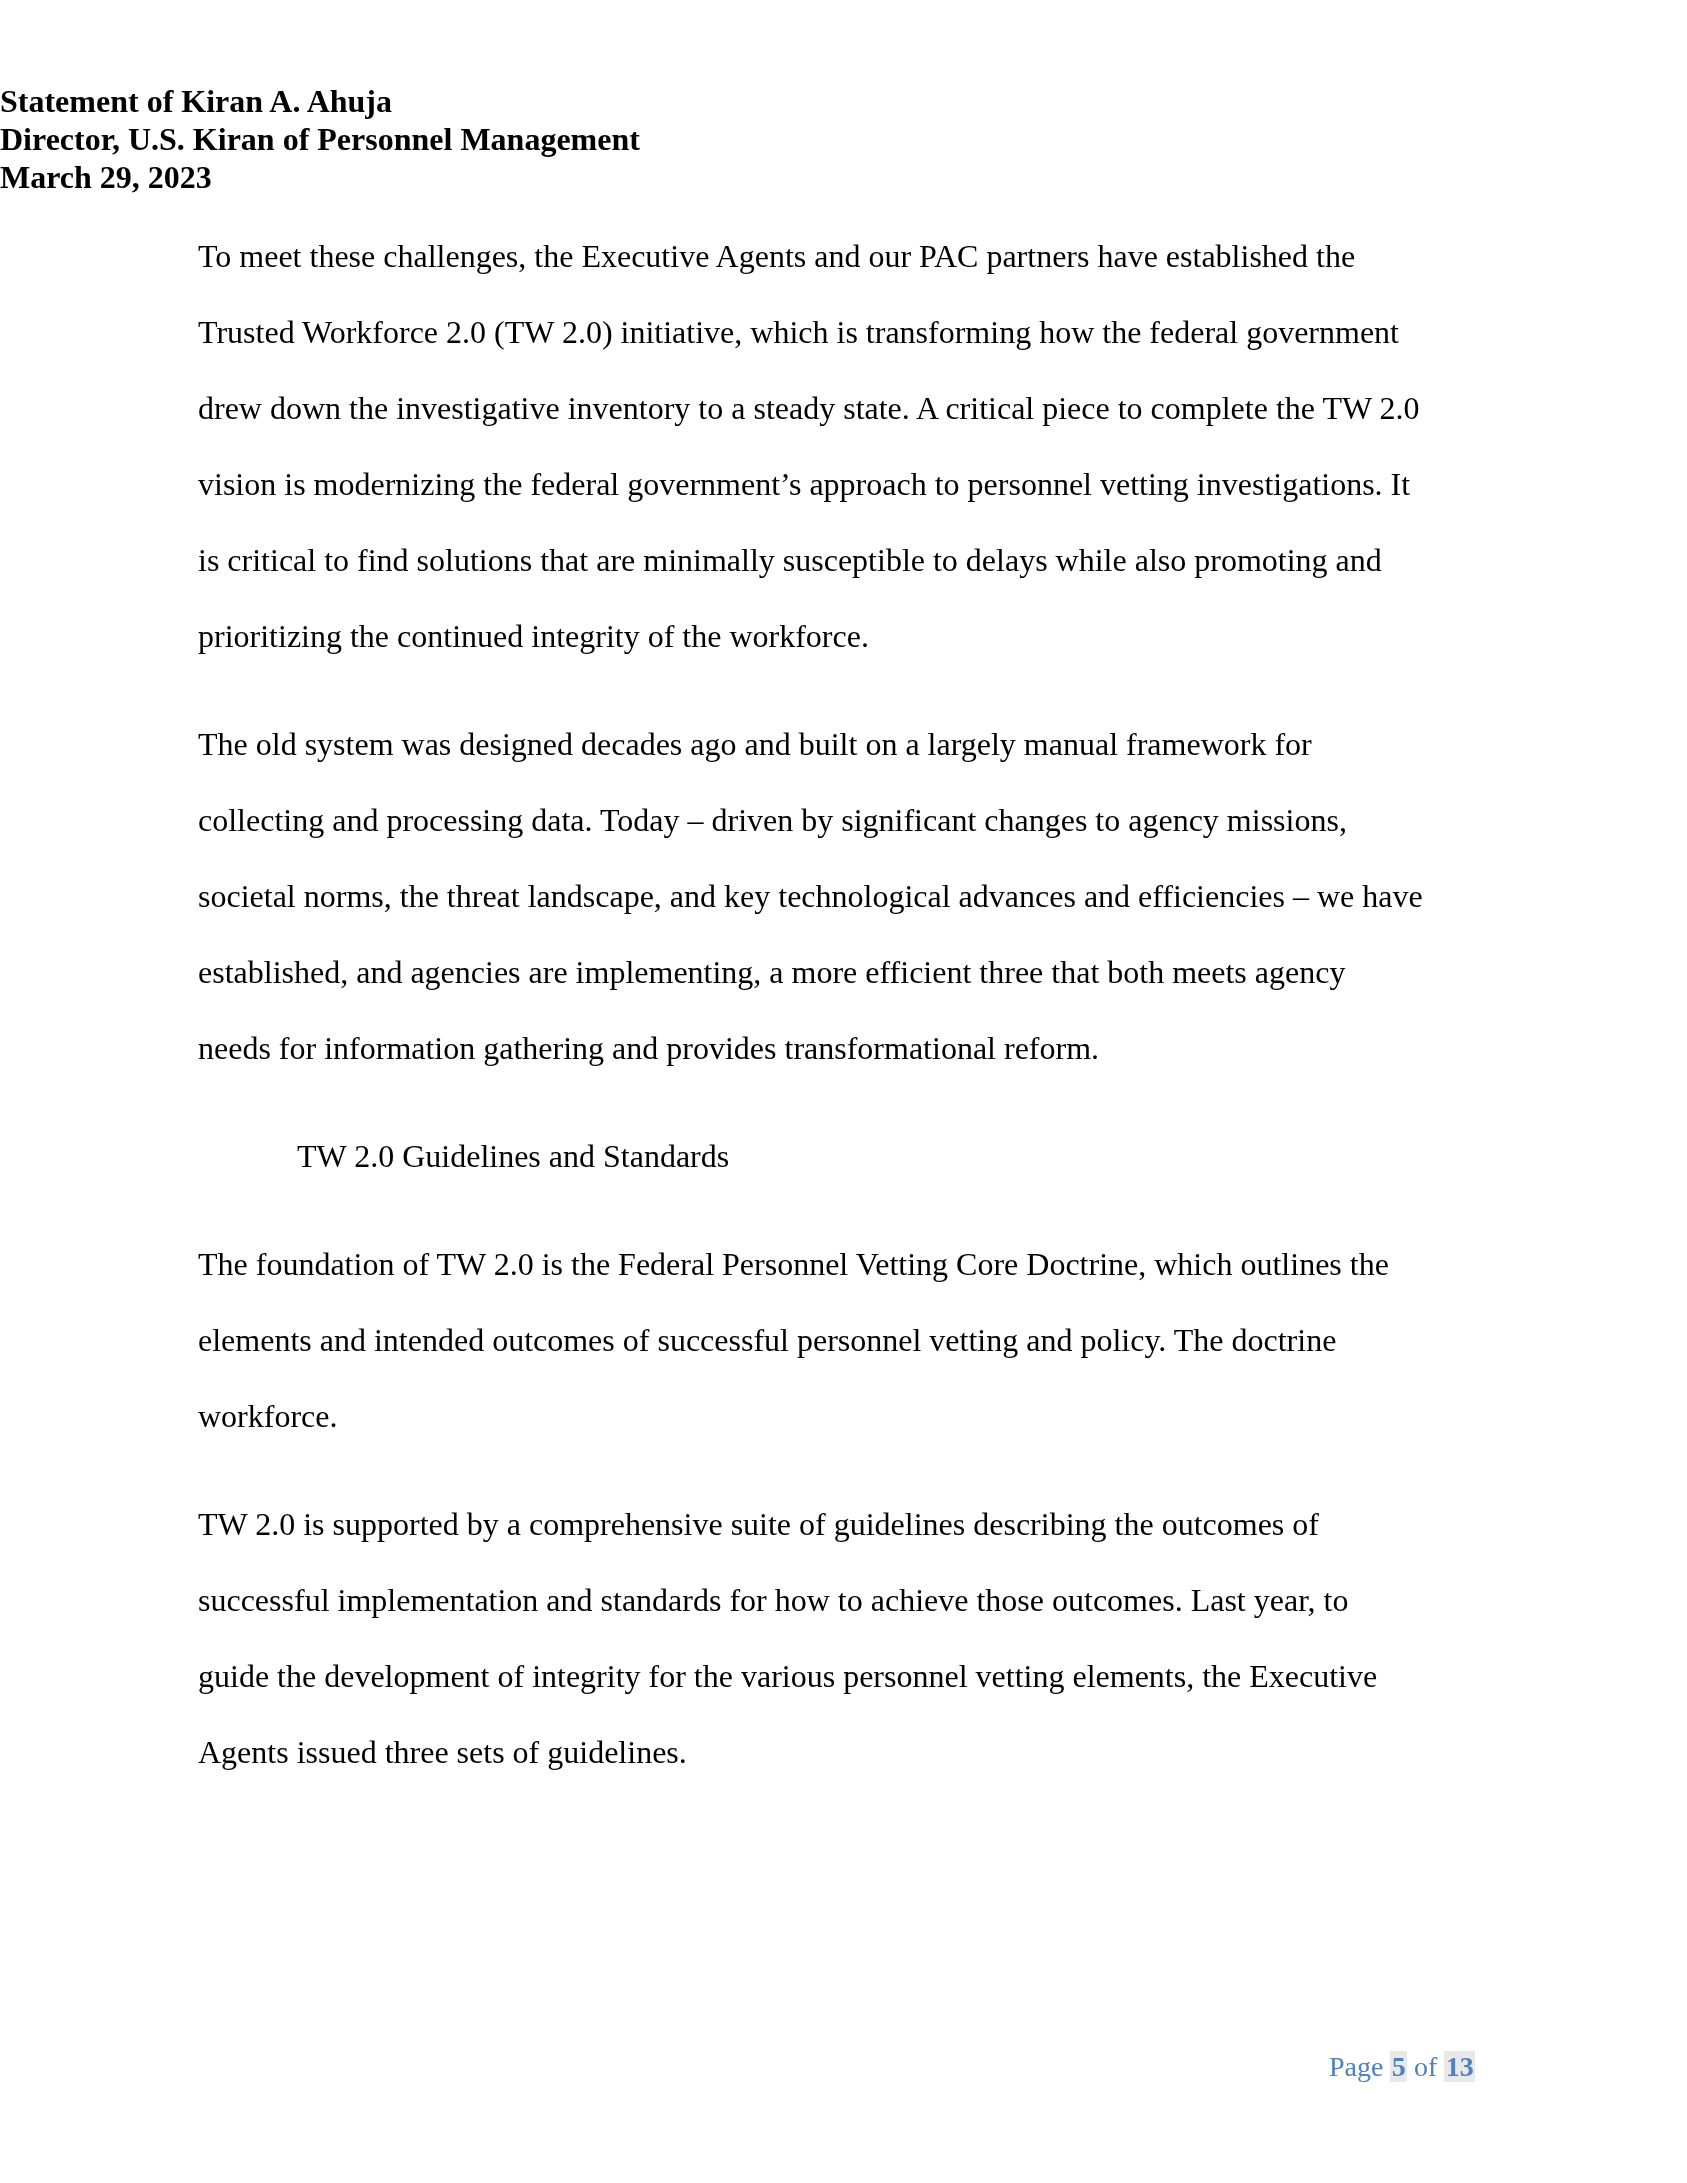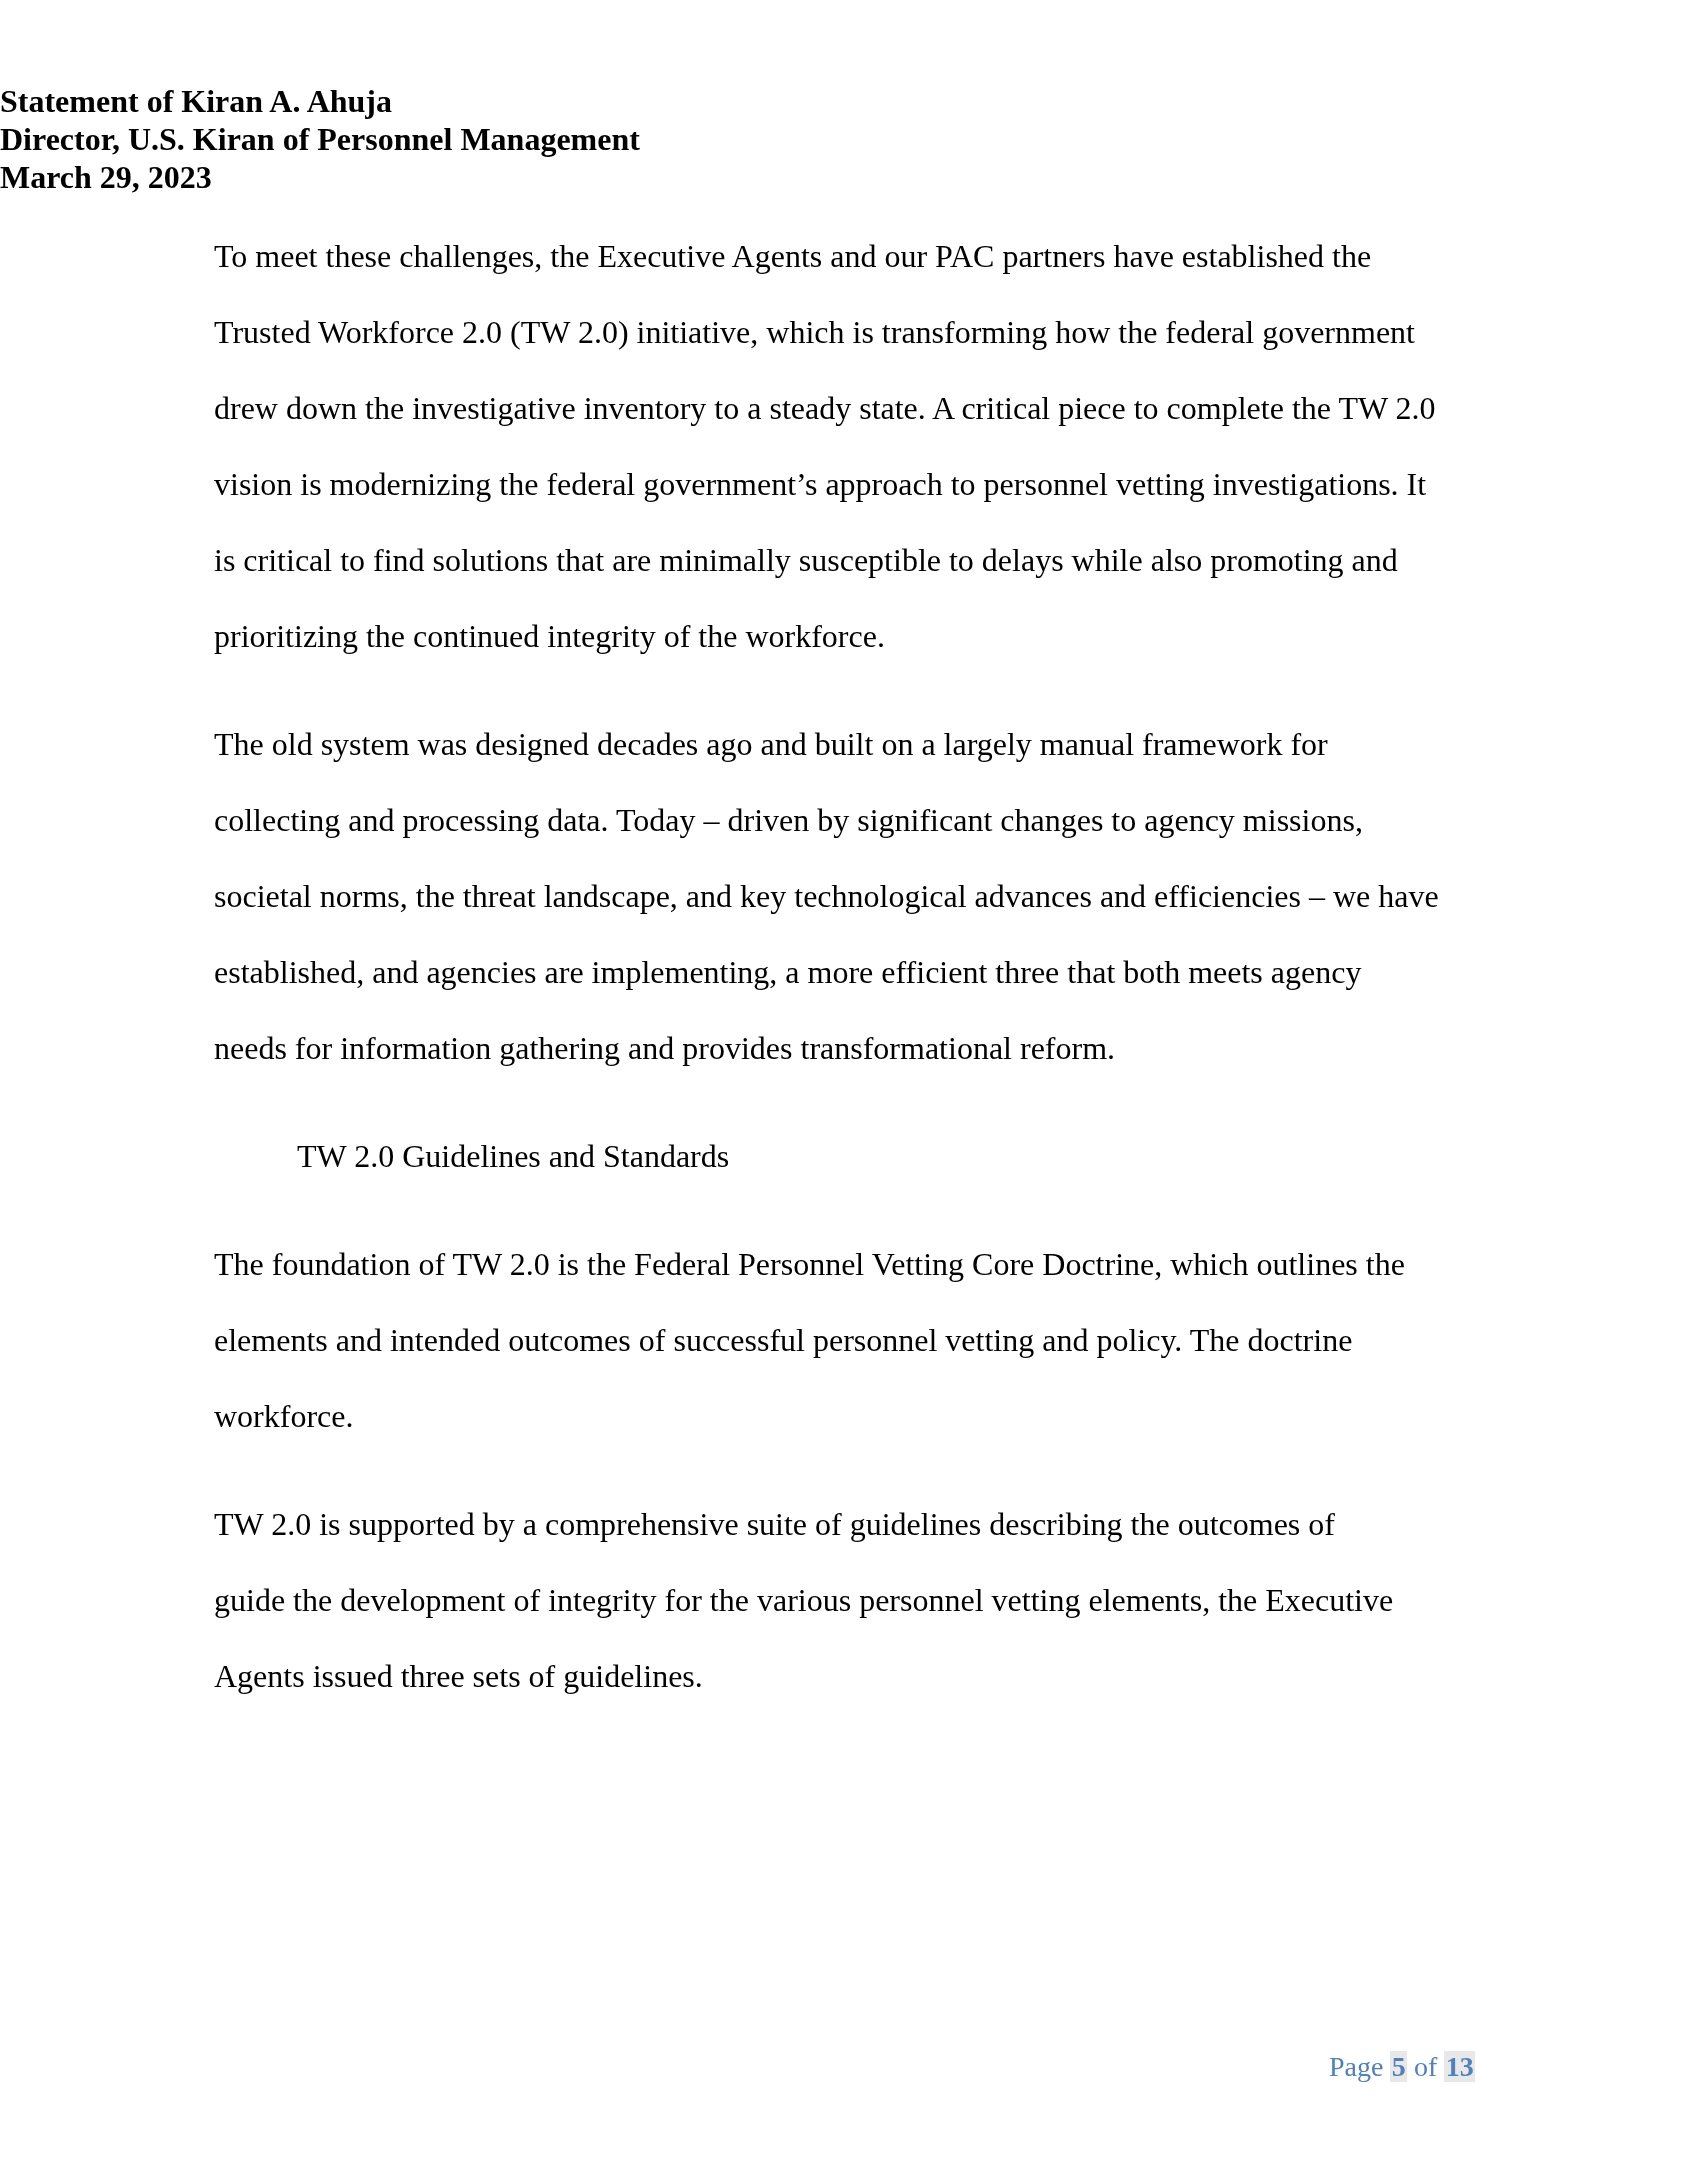--- a/index.html
+++ b/index.html
@@ -2,21 +2,21 @@
 <html style="font-size:10.6px"><head>
 <meta charset="utf-8">
 <style>
   html, body { margin:0; padding:0; background:#ffffff; }
   body { width:1687px; height:2183px; position:relative; overflow:hidden;
          font-family:"Liberation Serif", serif; color:#000; }
   .header { position:absolute; top:82px; left:0; width:1687px; text-align:left;
             font-weight:bold; font-size:32px; line-height:38px; }
   .body { position:absolute; left:198px; top:218px; width:1290px;
           font-size:32px; line-height:76px; }
-  .para { margin:0 0 32px 16px; white-space:normal; }
+  .para { margin:0 0 32px 0; white-space:normal; }
   .heading { padding-left:99px; margin:0 0 32px 0; }
   .line { display:block; white-space:nowrap; }
   .footer { position:absolute; top:2051px; right:212px; font-size:28px; color:#4f81bd; }
   .footer .num { background:#e8e8e8; font-weight:bold; padding:0 1.3px; }
 </style>
 </head>
 <body>
 
 <div class="header">
   <div>Statement of Kiran A. Ahuja</div>
@@ -41,19 +41,20 @@
     <span class="line">needs for information gathering and provides transformational reform.</span>
   </p>
   <p class="heading">TW 2.0 Guidelines and Standards</p>
   <p class="para">
     <span class="line">The foundation of TW 2.0 is the Federal Personnel Vetting Core Doctrine, which outlines the</span>
     <span class="line">elements and intended outcomes of successful personnel vetting and policy.  The doctrine</span>
     <span class="line">workforce.</span>
   </p>
   <p class="para">
     <span class="line">TW 2.0 is supported by a comprehensive suite of guidelines describing the outcomes of</span>
+    <span class="line">successful implementation and standards for how to achieve those outcomes.  Last year, to</span>
     <span class="line">guide the development of integrity for the various personnel vetting elements, the Executive</span>
     <span class="line">Agents issued three sets of guidelines.</span>
   </p>
 </div>
 
 <div class="footer"><span>Page </span><span class="num">5</span><span> of </span><span class="num">13</span></div>
 
 
 </body></html>

